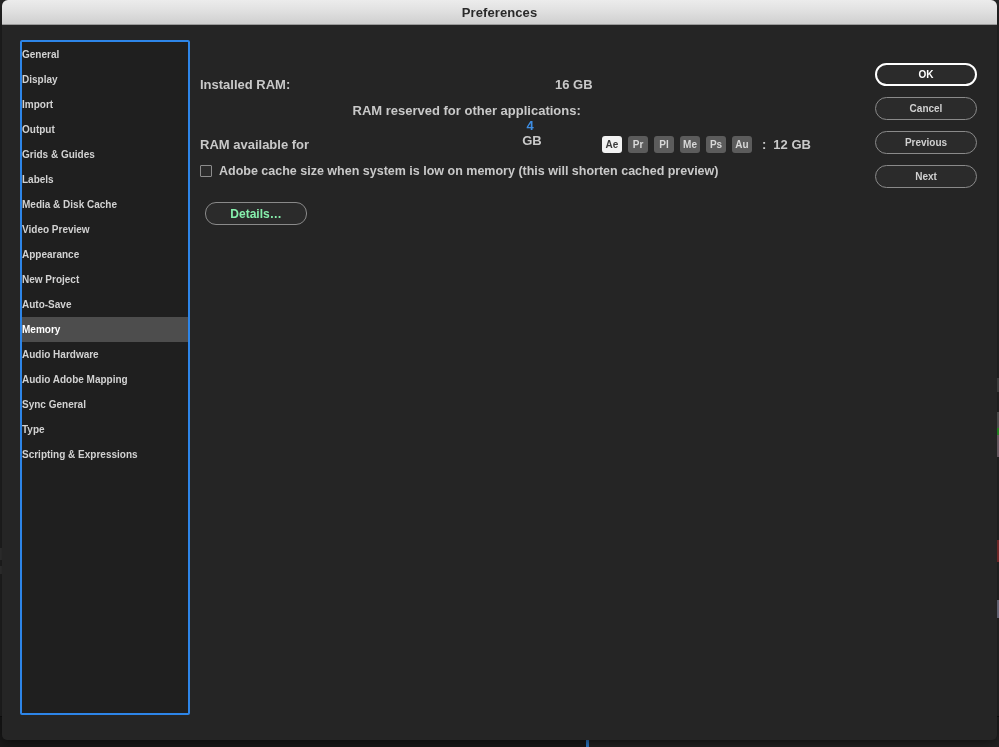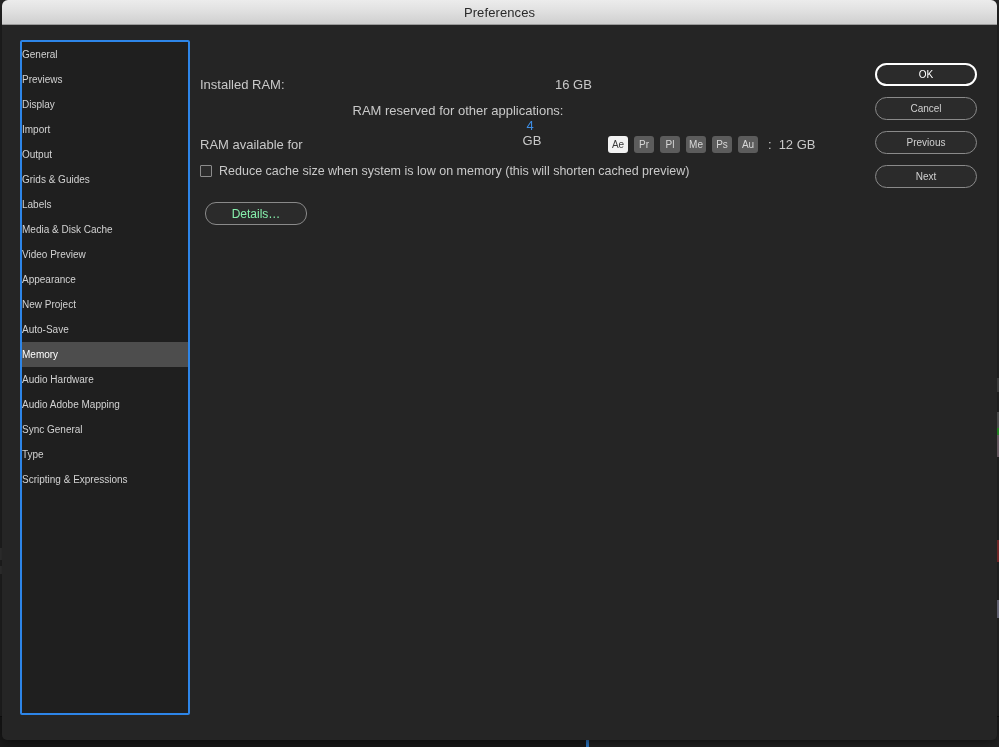--- a/index.html
+++ b/index.html
@@ -68,20 +68,21 @@
 
   
   #preferences-dialog {
     position: absolute;
     left: 2px; top: 0px;
     width: 995px; height: 740px;
     background: #252525;
     border-radius: 6px 6px 5px 5px;
     box-shadow: 0 2px 14px rgba(0,0,0,0.65);
     overflow: hidden;
+    font-weight: bold;
   }
   #dialog-titlebar {
     height: 24px;
     background: linear-gradient(to bottom, #ececec 0%, #e2e2e2 40%, #cfcfcf 100%);
     border-bottom: 1px solid #9a9a9a;
     display: flex;
     align-items: center;
     justify-content: center;
   }
   #dialog-title {
@@ -145,21 +146,21 @@
     color: #3e8ee4;
   }
   #row-installed-ram { margin-top: 33px; }
   #row-reserved-ram  { margin-top: 8px; flex-direction: column; }
   #row-available-ram { margin-top: 8px; }
 
   .app-icons {
     display: flex;
     align-items: flex-start;
     gap: 6px;
-    margin-left: 9px;
+    margin-left: 3px;
     padding-left: 44px;
   }
   .app-icon {
     width: 20px; height: 17px;
     border-radius: 3px;
     background: #5c5c5c;
     color: #d8d8d8;
     font-size: 10px;
     line-height: 17px;
     text-align: center;
@@ -267,21 +268,20 @@
 <div id="preferences-dialog">
 
   <div id="dialog-titlebar">
     <div id="dialog-title">Preferences</div>
   </div>
 
   <div id="dialog-body">
 
     <div id="category-sidebar">
         <div class="category-item">General</div>
-        <div class="category-item">Previews</div>
         <div class="category-item">Display</div>
         <div class="category-item">Import</div>
         <div class="category-item">Output</div>
         <div class="category-item">Grids &amp; Guides</div>
         <div class="category-item">Labels</div>
         <div class="category-item">Media &amp; Disk Cache</div>
         <div class="category-item">Video Preview</div>
         <div class="category-item">Appearance</div>
         <div class="category-item">New Project</div>
         <div class="category-item">Auto-Save</div>
@@ -316,21 +316,21 @@
             <div class="app-icon">Ps</div>
             <div class="app-icon">Au</div>
           </div>
         <div class="colon-sep">:</div>
         <div class="ram-value">12 GB</div>
       </div>
 
 
       <div id="reduce-cache-row">
         <div class="checkbox-box"></div>
-        <div id="reduce-cache-label">Reduce cache size when system is low on memory (this will shorten cached preview)</div>
+        <div id="reduce-cache-label">Adobe cache size when system is low on memory (this will shorten cached preview)</div>
       </div>
 
       <div id="details-button">Details…</div>
     </div>
 
     <div id="action-buttons">
       <div class="action-button default">OK</div>
       <div class="action-button">Cancel</div>
       <div class="action-button">Previous</div>
       <div class="action-button">Next</div>

